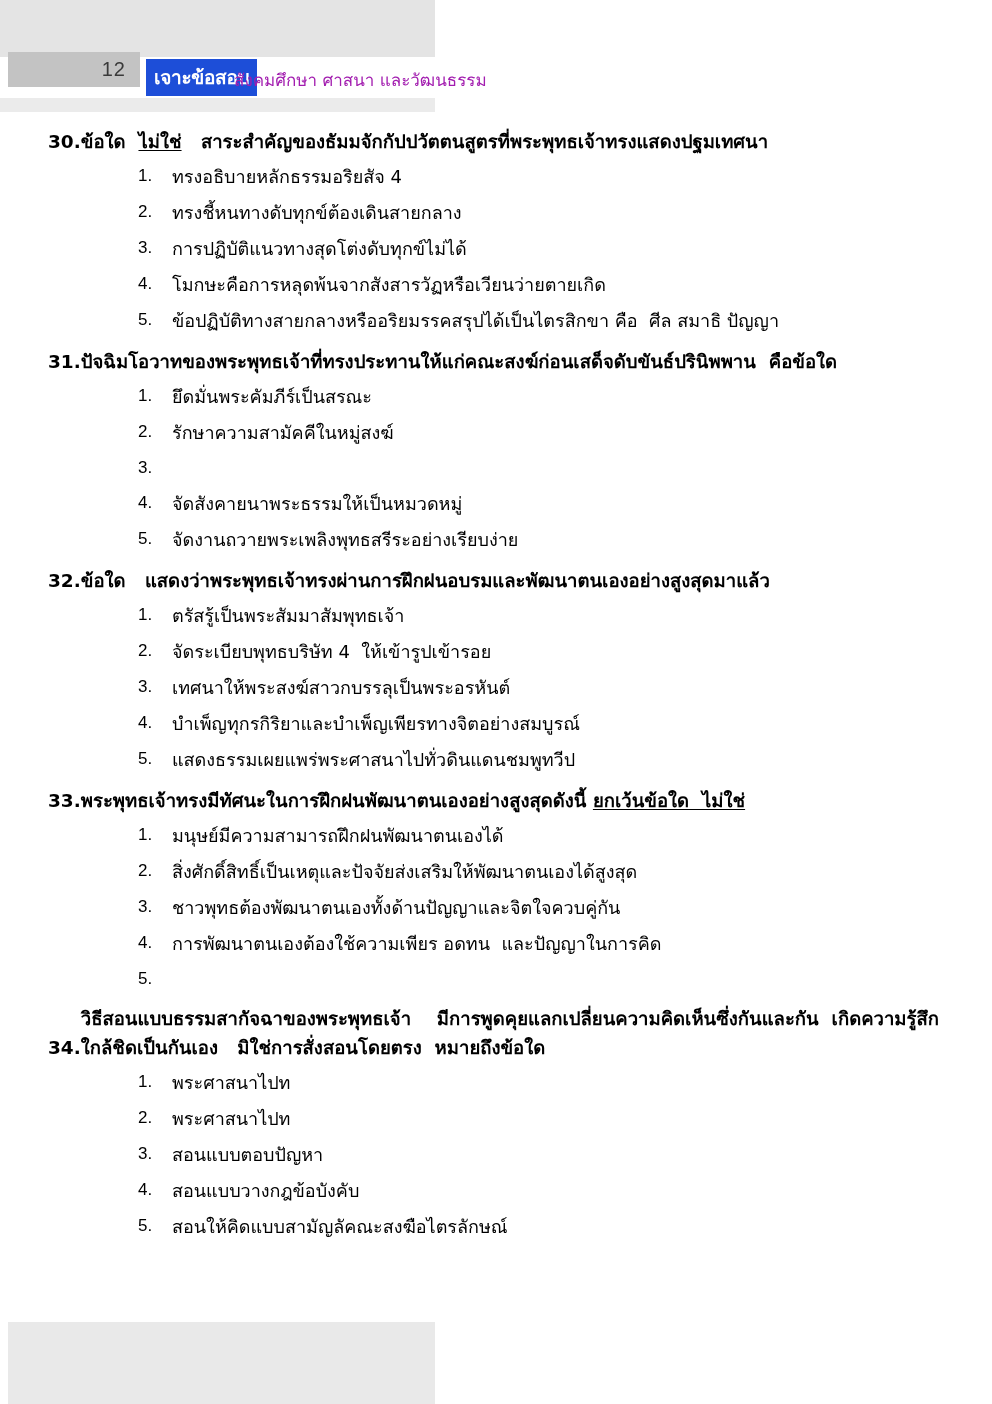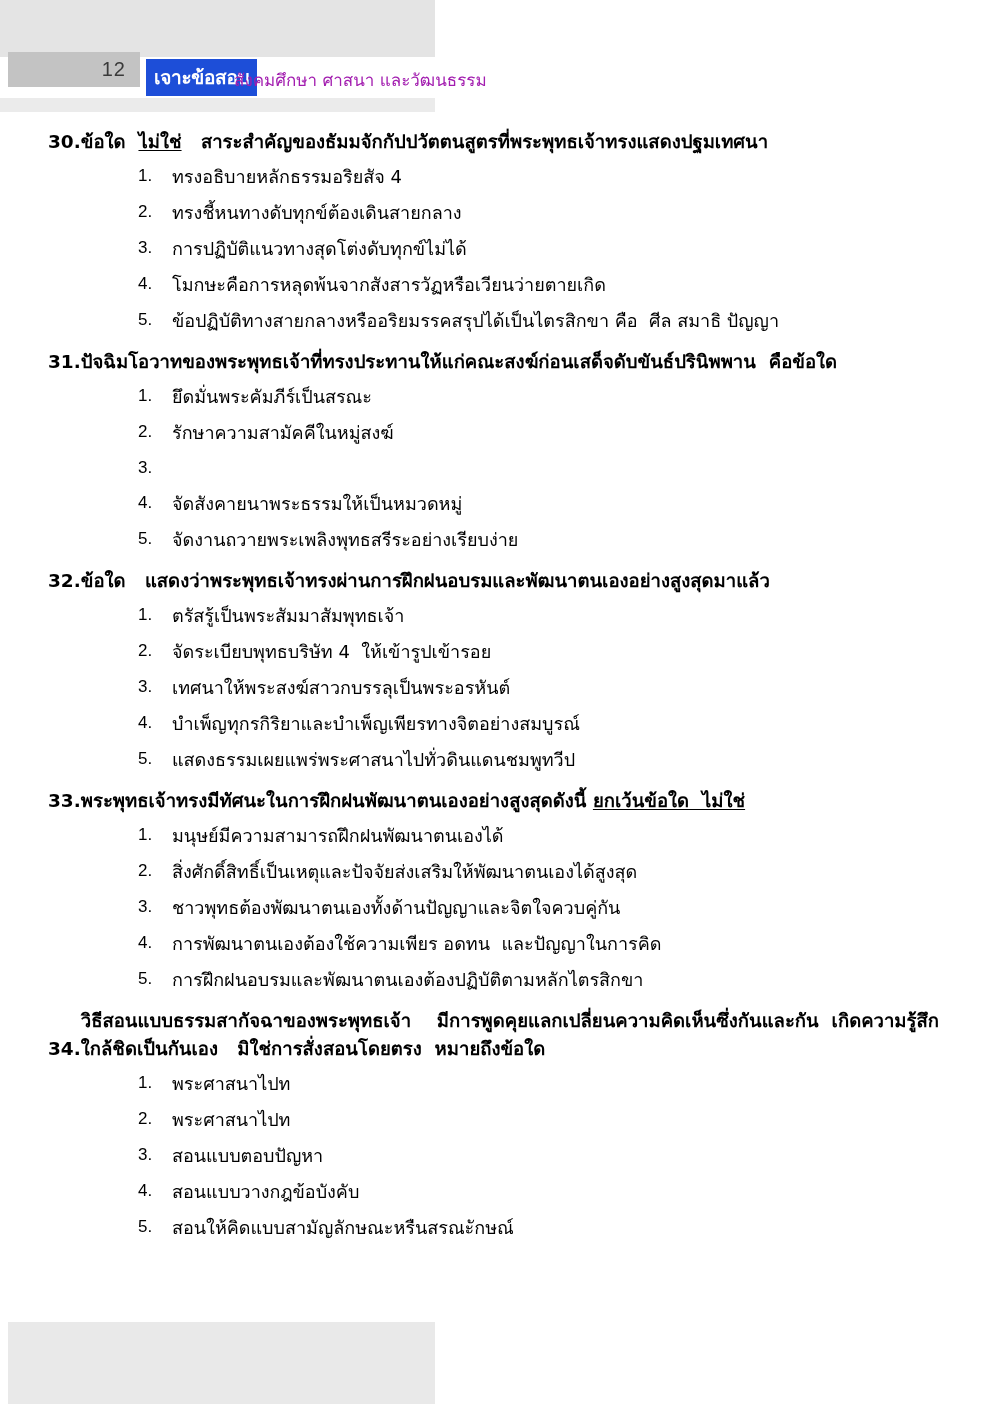--- a/index.html
+++ b/index.html
@@ -282,21 +282,20 @@
         <div class="option">
           <span class="opt-num">3.</span>
           <span class="opt-text">ชาวพุทธต้องพัฒนาตนเองทั้งด้านปัญญาและจิตใจควบคู่กัน</span>
         </div>
         <div class="option">
           <span class="opt-num">4.</span>
           <span class="opt-text">การพัฒนาตนเองต้องใช้ความเพียร อดทน  และปัญญาในการคิด</span>
         </div>
         <div class="option">
           <span class="opt-num">5.</span>
-          <span class="opt-text">การฝึกฝนอบรมและพัฒนาตนเองต้องปฏิบัติตามหลักไตรสิกขา</span>
         </div>
       </div>
     </div>
     <div class="question">
       <div class="q-head">
         <span class="q-num">34.</span>
         <span class="q-text"><span>วิธีสอนแบบธรรมสากัจฉาของพระพุทธเจ้า    มีการพูดคุยแลกเปลี่ยนความคิดเห็นซึ่งกันและกัน  เกิดความรู้สึกใกล้ชิดเป็นกันเอง   มิใช่การสั่งสอนโดยตรง  หมายถึงข้อใด</span></span>
       </div>
       <div class="options">
         <div class="option">
@@ -310,19 +309,19 @@
         <div class="option">
           <span class="opt-num">3.</span>
           <span class="opt-text">สอนแบบตอบปัญหา</span>
         </div>
         <div class="option">
           <span class="opt-num">4.</span>
           <span class="opt-text">สอนแบบวางกฎข้อบังคับ</span>
         </div>
         <div class="option">
           <span class="opt-num">5.</span>
-          <span class="opt-text">สอนให้คิดแบบสามัญลักษณะหรืนสรณะักษณ์</span>
+          <span class="opt-text">สอนให้คิดแบบสามัญลัคณะสงฆือไตรลักษณ์</span>
         </div>
       </div>
     </div>
   </div>
 
 <div class="footer-block"></div>
 
 </body></html>

